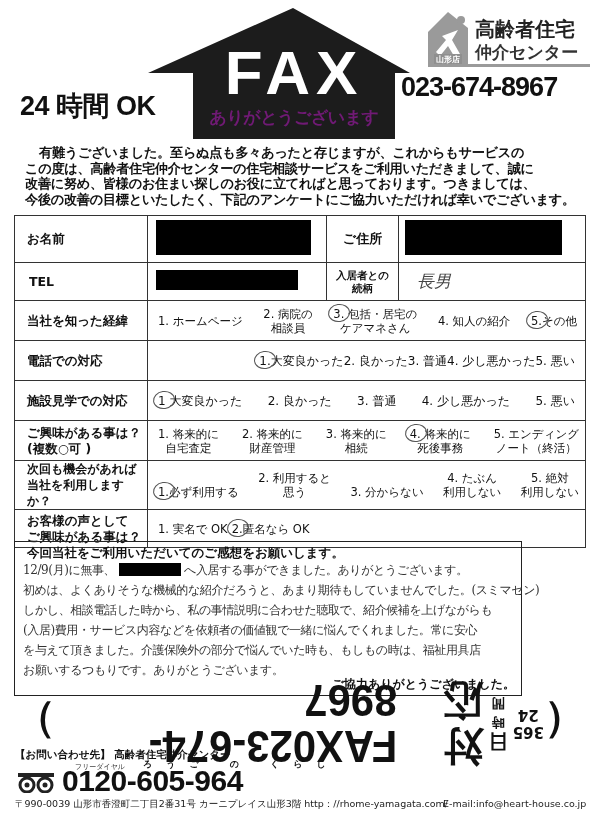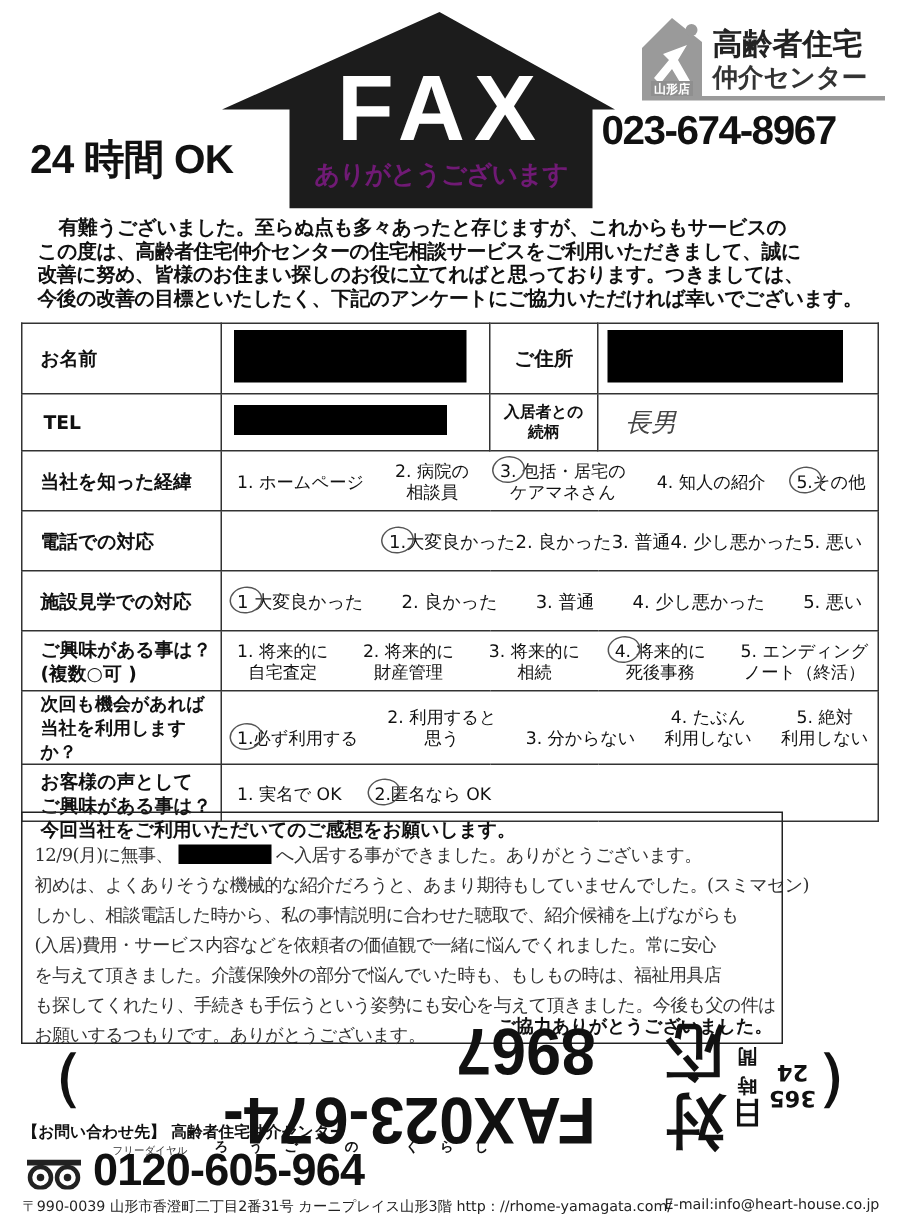--- a/index.html
+++ b/index.html
@@ -188,38 +188,37 @@
         <div class="opt"><span class="num">3.</span> <span>分からない</span></div>
         <div class="opt"><span class="num">4.</span> <span>たぶん</span><br><span>利用しない</span></div>
         <div class="opt"><span class="num">5.</span> <span>絶対</span><br><span>利用しない</span></div>
       </div>
     </td>
   </tr>
 
   <tr style="height:38px">
     <td class="lbl"><span>お客様の声として</span><br><span>ご興味がある事は？</span></td>
     <td colspan="3">
-      <div class="opts" style="padding:0 10px; gap:22px">
+      <div class="opts" style="padding:0 10px; gap:4px">
         <div class="opt"><span class="num">1.</span> <span>実名で OK</span></div>
         <div class="opt circled"><span class="num">2.</span><span>匿名なら OK</span></div>
       </div>
     </td>
   </tr>
 </tbody>
   </table>
 
 <div class="comment">
   <div class="comment-head">今回当社をご利用いただいてのご感想をお願いします。</div>
   <div class="comment-text">
     <p><span>12/9(月)に無事、</span> <span class="comment-redact"></span> <span>へ入居する事ができました。ありがとうございます。</span></p>
     <p>初めは、よくありそうな機械的な紹介だろうと、あまり期待もしていませんでした。(スミマセン)</p>
     <p>しかし、相談電話した時から、私の事情説明に合わせた聴取で、紹介候補を上げながらも</p>
     <p>(入居)費用・サービス内容などを依頼者の価値観で一緒に悩んでくれました。常に安心</p>
     <p>を与えて頂きました。介護保険外の部分で悩んでいた時も、もしもの時は、福祉用具店</p>
-    <p>も探してくれたり、手続きも手伝うという姿勢にも安心を与えて頂きました。今後も父の件は</p>
     <p>お願いするつもりです。ありがとうございます。</p>
   </div>
   <div class="comment-thanks">ご協力ありがとうございました。</div>
 </div>
 
 <div class="banner">
   <span class="banner-paren">（</span>
   <div class="banner-days">
     <div class="small">
       <span>365</span>

